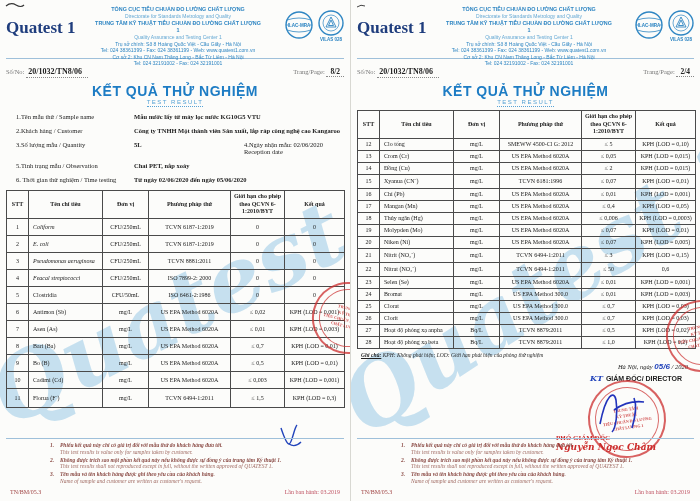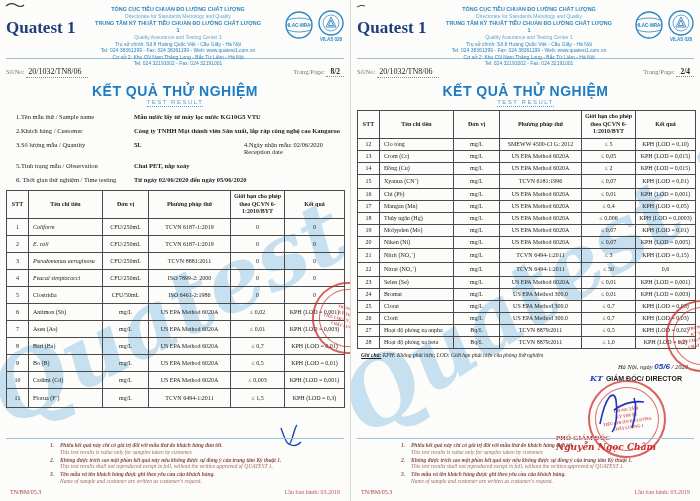--- a/index.html
+++ b/index.html
@@ -25,21 +25,21 @@
   .hd-center .en { color:#64a8d4; }
   .hd-badges { flex:1; display:flex; justify-content:flex-end; gap:4px; padding-top:6px; }
   .badge { text-align:center; }
   .badge svg { display:block; }
   .badge-cap { font-family:"Liberation Sans", sans-serif; font-size:4.5px; font-weight:bold; color:#2f86c3; margin-top:1px; }
 
   .hd-rule { border-top:1px solid #9fc0da; margin-top:2px; }
 
   .so-row { display:flex; justify-content:space-between; align-items:flex-end; font-size:7px; margin-top:3px; height:14px; }
   .so-label { color:#777; font-size:6.5px; }
-  .so-val { font-weight:normal; font-size:8px; border-bottom:1px dotted #888; padding:0 6px 1px 2px; }
+  .so-val { font-weight:bold; font-size:8px; border-bottom:1px dotted #888; padding:0 6px 1px 2px; }
   .trang { color:#777; font-size:6.5px; }
   .trang b { color:#222; font-size:7.5px; border-bottom:1px dotted #888; padding:0 4px; }
 
   .title { text-align:center; margin-top:7px; font-family:"Liberation Sans", sans-serif; font-weight:bold; font-size:14px; color:#1d7cc4; letter-spacing:0.5px; }
   .subtitle { text-align:center; font-family:"Liberation Sans", sans-serif; font-size:6px; color:#57a3d6; letter-spacing:1.5px; }
   .subtitle span { border-bottom:1px dotted #57a3d6; padding-bottom:1px; }
 
   
   .info { margin:8px 4px 0 10px; font-size:6.5px; }
   .info-row { display:flex; margin-bottom:7px; }

